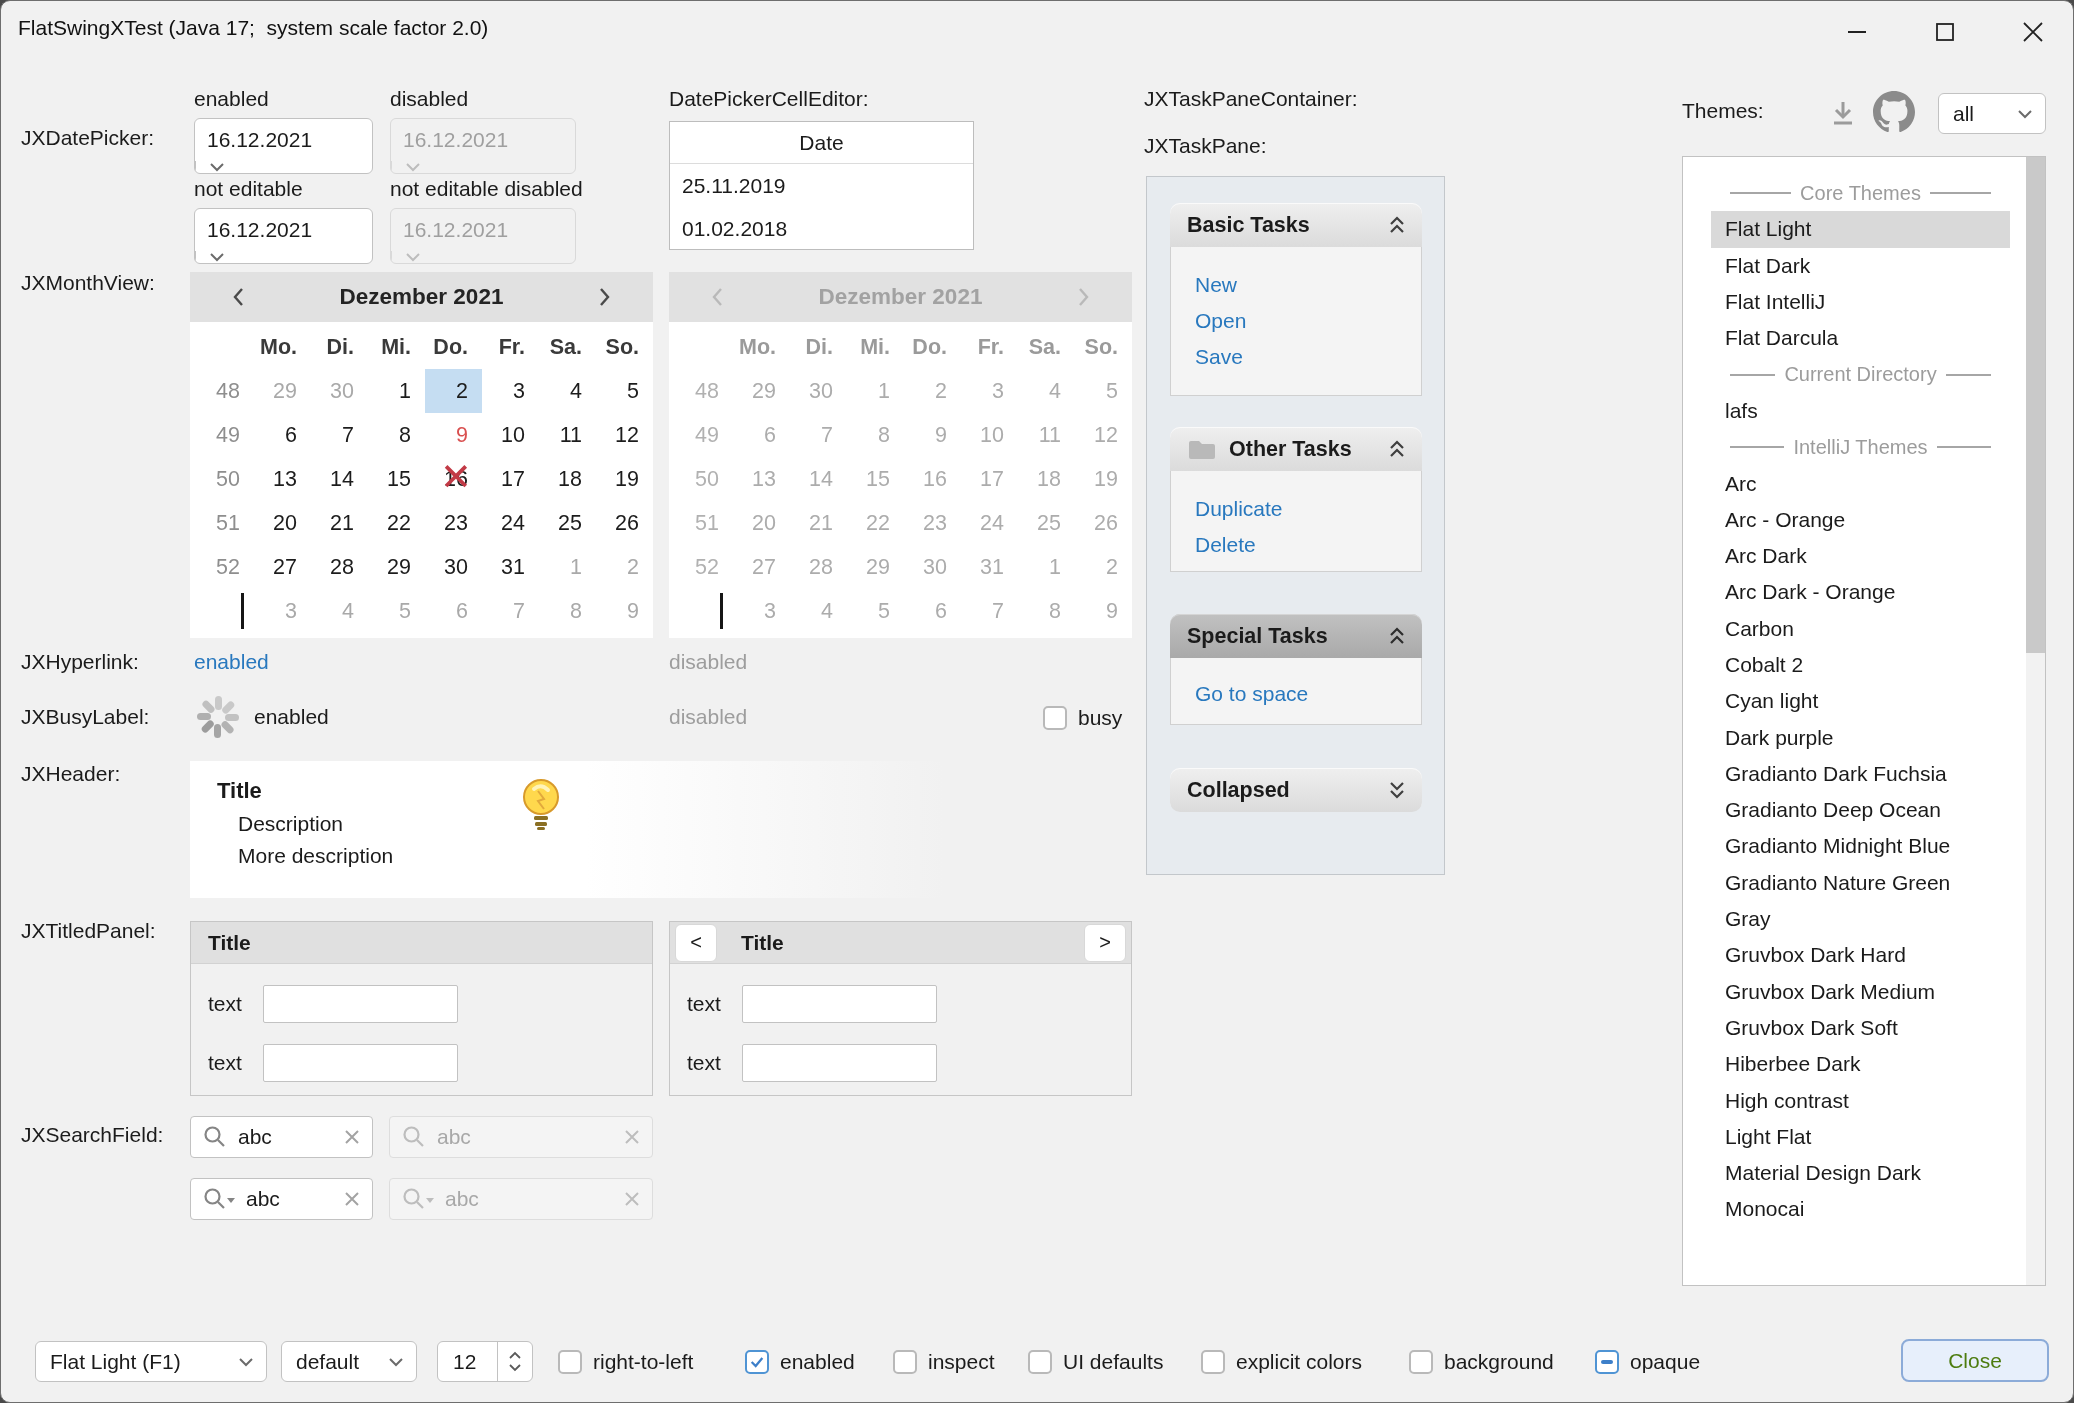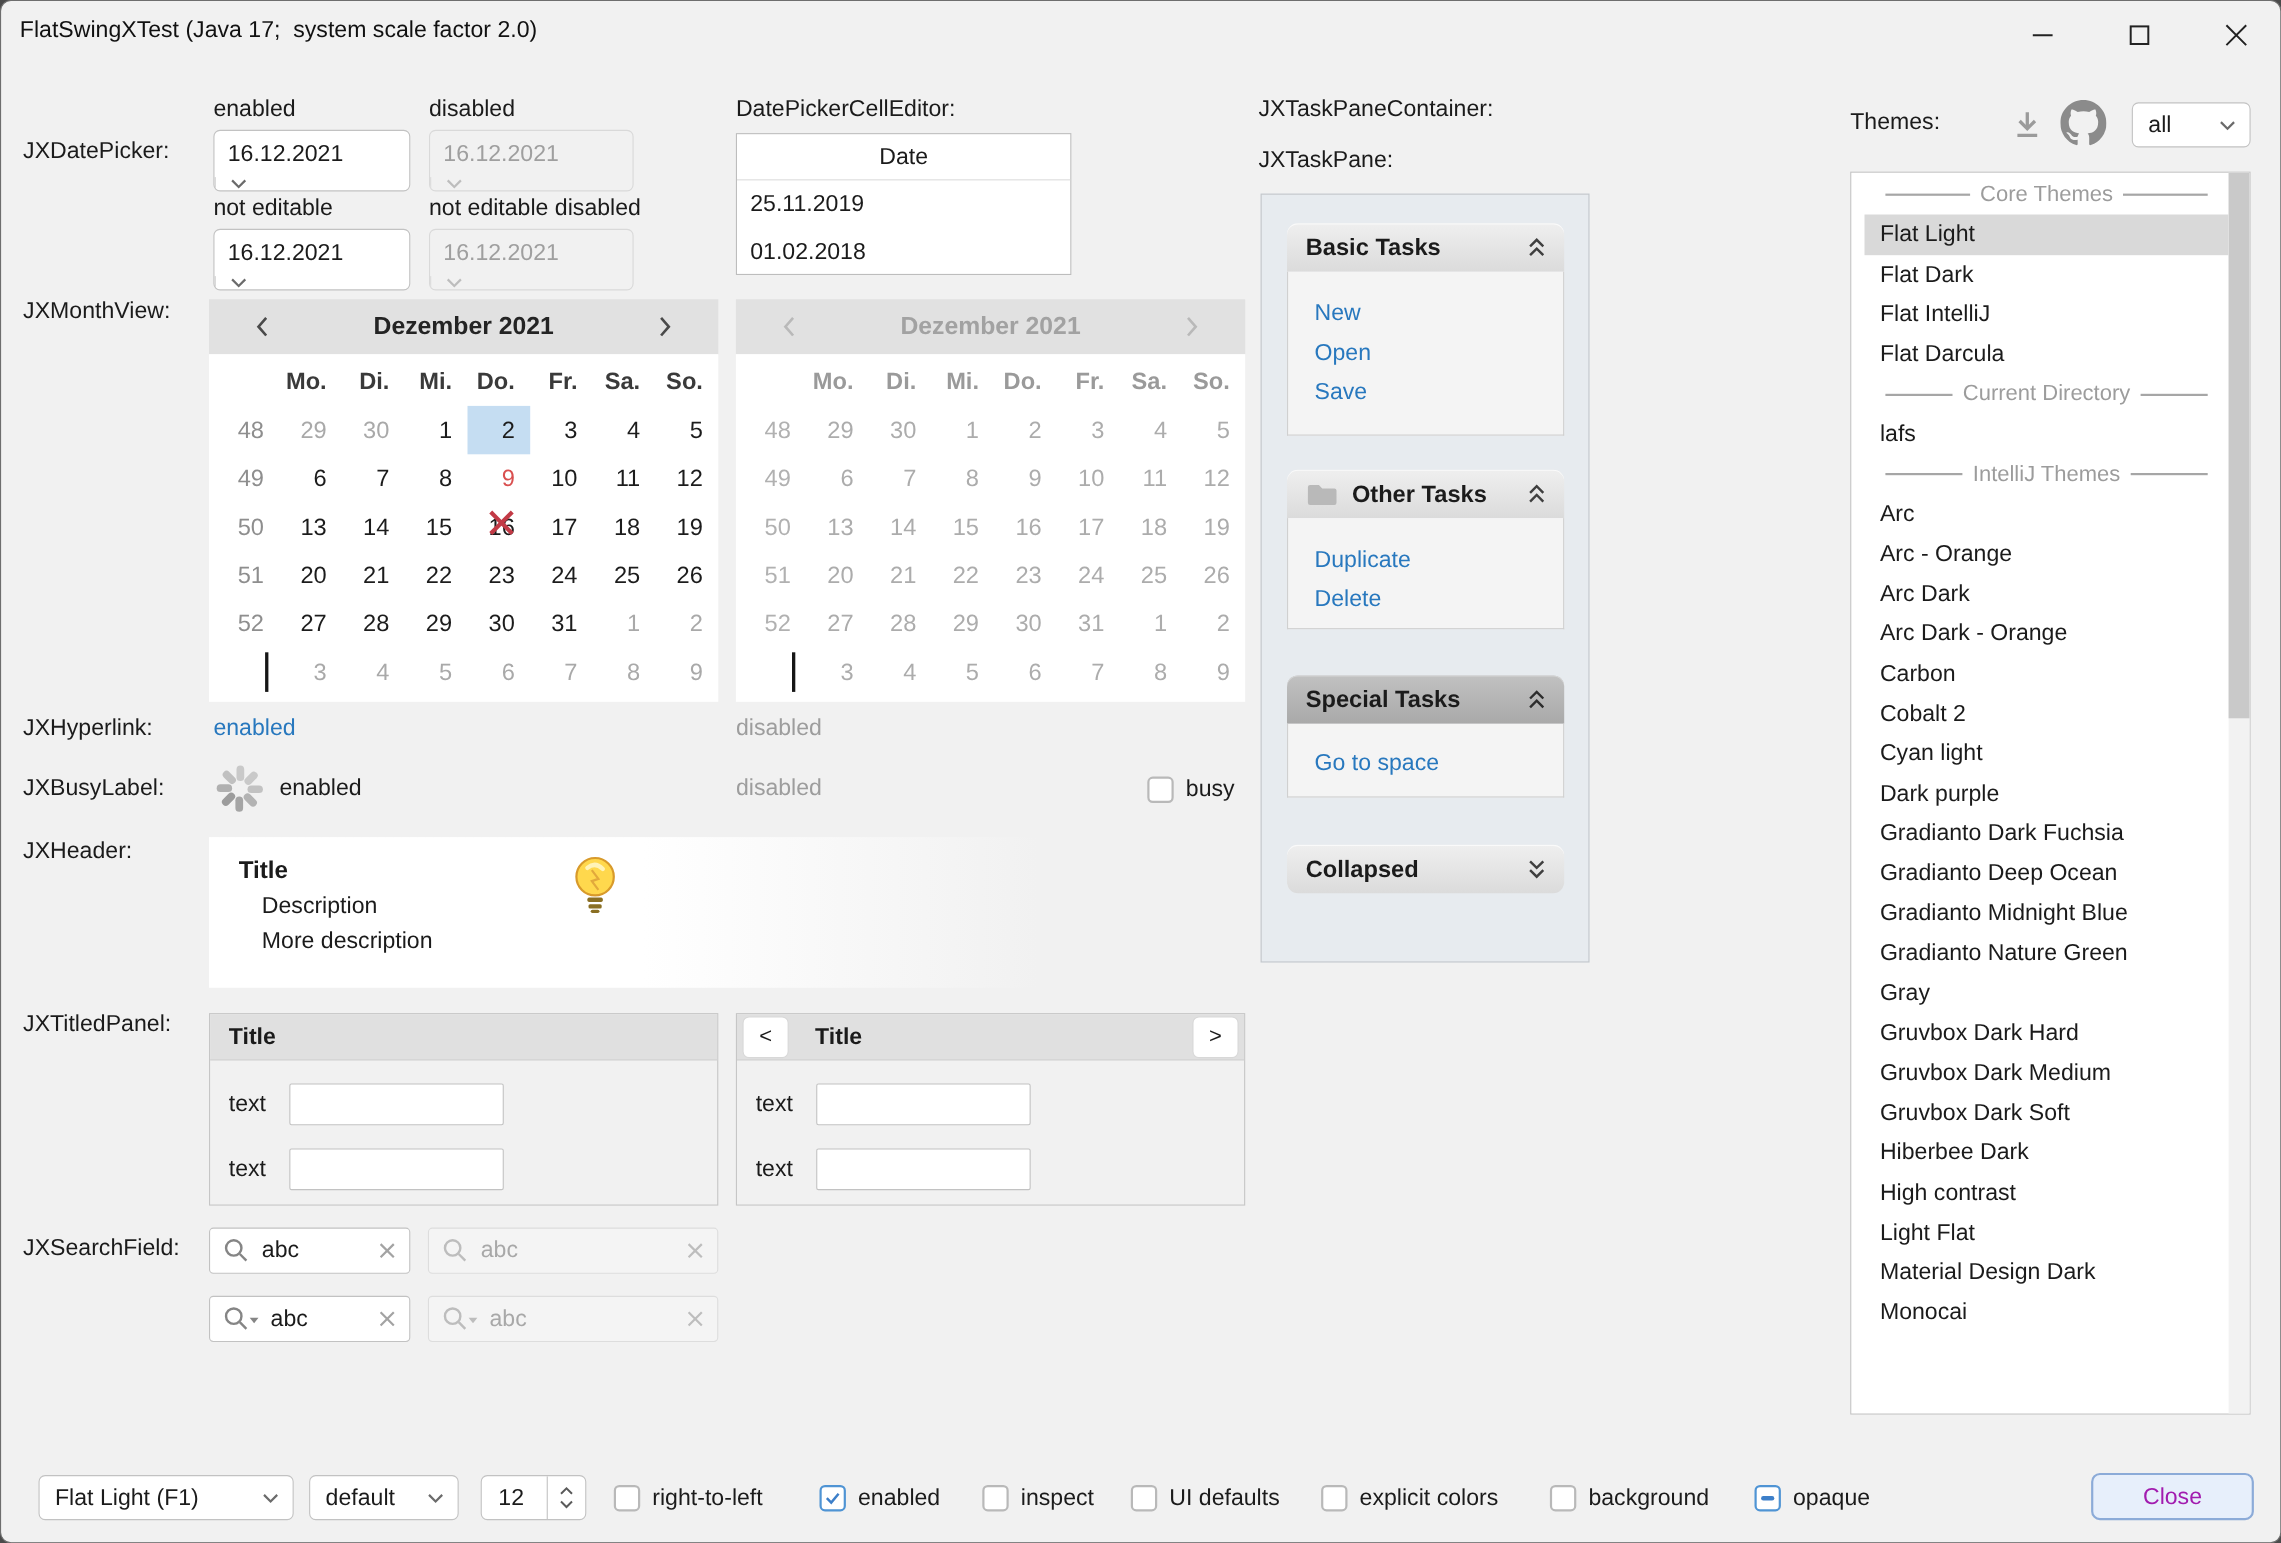--- a/index.html
+++ b/index.html
@@ -107,40 +107,40 @@
   .pane-head .pane-title{flex:1;}
   .pane-head .centered{text-align:left;}
   .pane.special .pane-head{background:linear-gradient(#c1c1c1,#a9a9a9);box-shadow:inset 0 1px 0 #d5d5d5;}
   .pane-body{background:#f4f4f4;border:1px solid #d0d0d0;border-top:none;box-sizing:border-box;}
   .pane.collapsed-pane .pane-head{border-radius:10px;}
   .tp-link{display:block;color:#2878be;line-height:36px;padding-left:24px;cursor:pointer;text-decoration:none;}
 
   
   .theme-list{position:absolute;left:1681px;top:155px;width:364px;height:1130px;background:#fff;
               border:1px solid #c2c2c2;box-sizing:border-box;display:flex;}
-  ul.titems{list-style:none;margin:0;padding:2px 0 0 12px;flex:1;overflow:hidden;}
+  ul.titems{list-style:none;margin:16px;padding:2px 0 0 12px;flex:1;overflow:hidden;}
   .titem{height:36.3px;display:flex;align-items:center;padding:0 14px;box-sizing:border-box;}
   .titem.selected{background:#d9d9d9;}
   .titem.separator{color:#9c9c9c;font-size:20px;padding:0 10px;}
   .titem.separator span{flex:1;display:flex;align-items:center;text-align:center;white-space:nowrap;}
   .titem.separator span::before,.titem.separator span::after{content:"";flex:1;border-top:2px solid #a6a6a6;margin:0 9px;}
   .scrollbar{width:19px;background:#f2f2f2;position:relative;}
   .scroll-thumb{position:absolute;top:0;left:0;right:0;height:496px;background:#c9c9c9;}
 
   
   .combo{position:absolute;height:41px;background:#fff;border:1px solid #c2c2c2;border-radius:6px;
          display:flex;align-items:center;box-sizing:border-box;padding:0 12px 0 14px;cursor:pointer;}
   .combo .combo-val{flex:1;white-space:nowrap;}
   .spin{position:absolute;height:41px;background:#fff;border:1px solid #c2c2c2;border-radius:6px;
         display:flex;align-items:stretch;box-sizing:border-box;overflow:hidden;}
   .spin-val{flex:1;display:flex;align-items:center;padding-left:15px;}
   .spin-btns{width:34px;border-left:1px solid #c2c2c2;display:flex;flex-direction:column;
              align-items:center;justify-content:center;gap:3px;cursor:pointer;}
   .close-btn{position:absolute;left:1900px;top:1338px;width:148px;height:43px;background:#e7effb;
-             border:2px solid #8cabd8;border-radius:8px;font:inherit;color:#a21caf;cursor:pointer;}
+             border:2px solid #8cabd8;border-radius:8px;font:inherit;color:#4d7c0f;cursor:pointer;}
 </style>
 </head>
 <body>
 
 <div class="window">
 
   <div class="title">FlatSwingXTest (Java 17;  system scale factor 2.0)</div>
   <div class="winbtn" style="left:1828px;">
     <svg width="22" height="22" viewBox="0 0 22 22">
         <line x1="2" y1="11" x2="20" y2="11" stroke="#222" stroke-width="1.8"></line>

